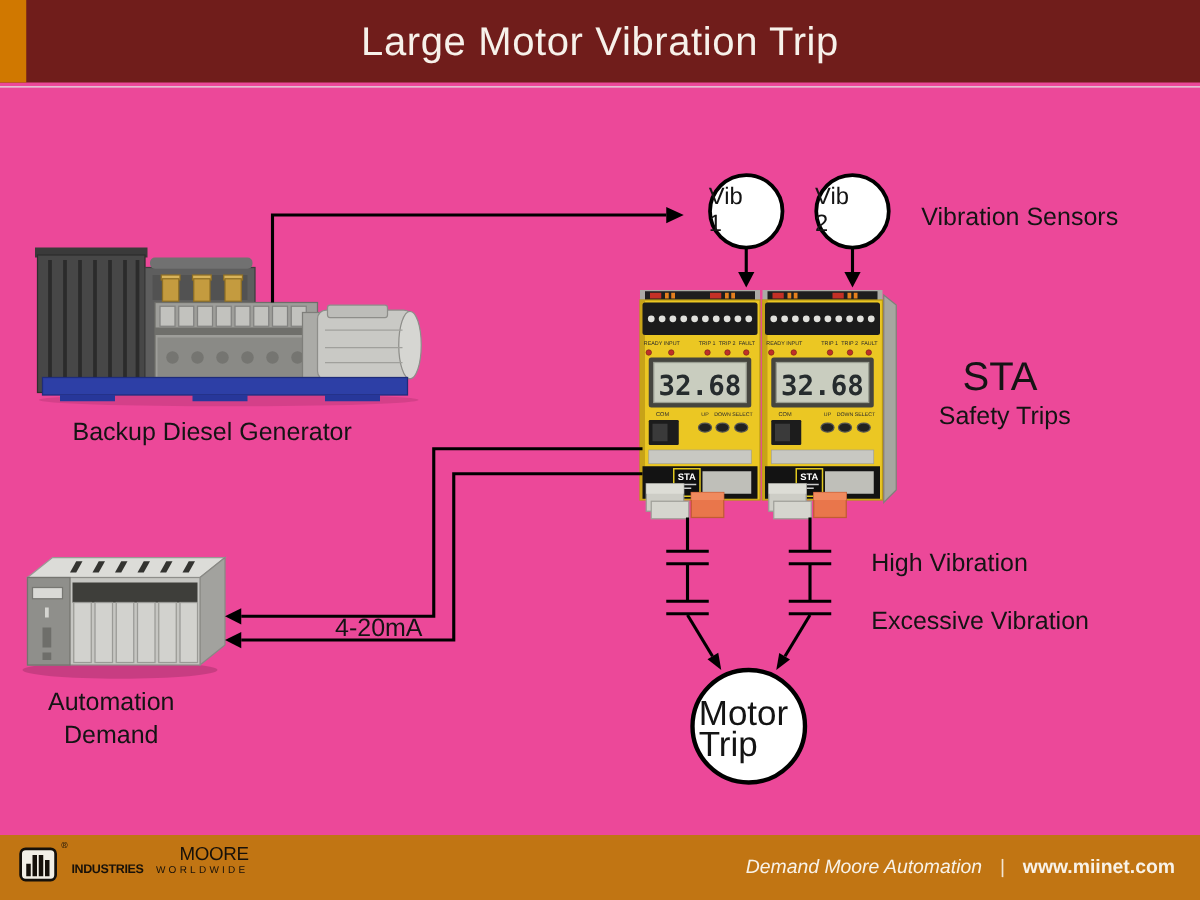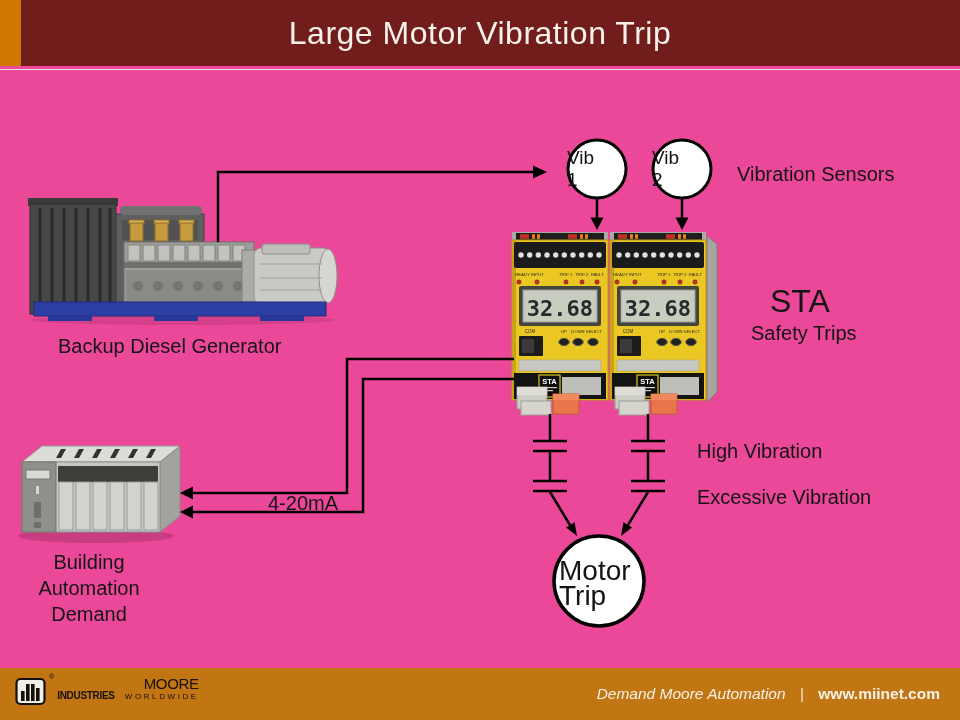--- a/index.html
+++ b/index.html
@@ -130,21 +130,20 @@
     <g fill="#D2D2CE" stroke="#9A9A96">
       <rect x="47" y="40" width="14" height="48"></rect>
         <rect x="64" y="40" width="14" height="48"></rect>
       <rect x="81" y="40" width="14" height="48"></rect>
         <rect x="98" y="40" width="14" height="48"></rect>
       <rect x="115" y="40" width="14" height="48"></rect>
         <rect x="132" y="40" width="14" height="48"></rect>
     </g>
   </svg>
   <div class="abs lbl lbl-center" style="left:14px;top:549px;width:150px;line-height:26px;">
-    <div>Building</div>
     <div>Automation</div>
     <div>Demand</div>
   </div>
 
   <svg class="abs" style="left:505px;top:226px;" width="215" height="200" viewBox="0 0 215 200">
 
     <polygon points="202,10 212,18 212,166 202,176" fill="#A6A6A0" stroke="#80807A"></polygon>
     <g transform="translate(7,6)">
       <rect x="0" y="0" width="96" height="9" fill="#ABABA5"></rect>
       <rect x="4" y="1" width="88" height="7" fill="#1E1E1E"></rect>

